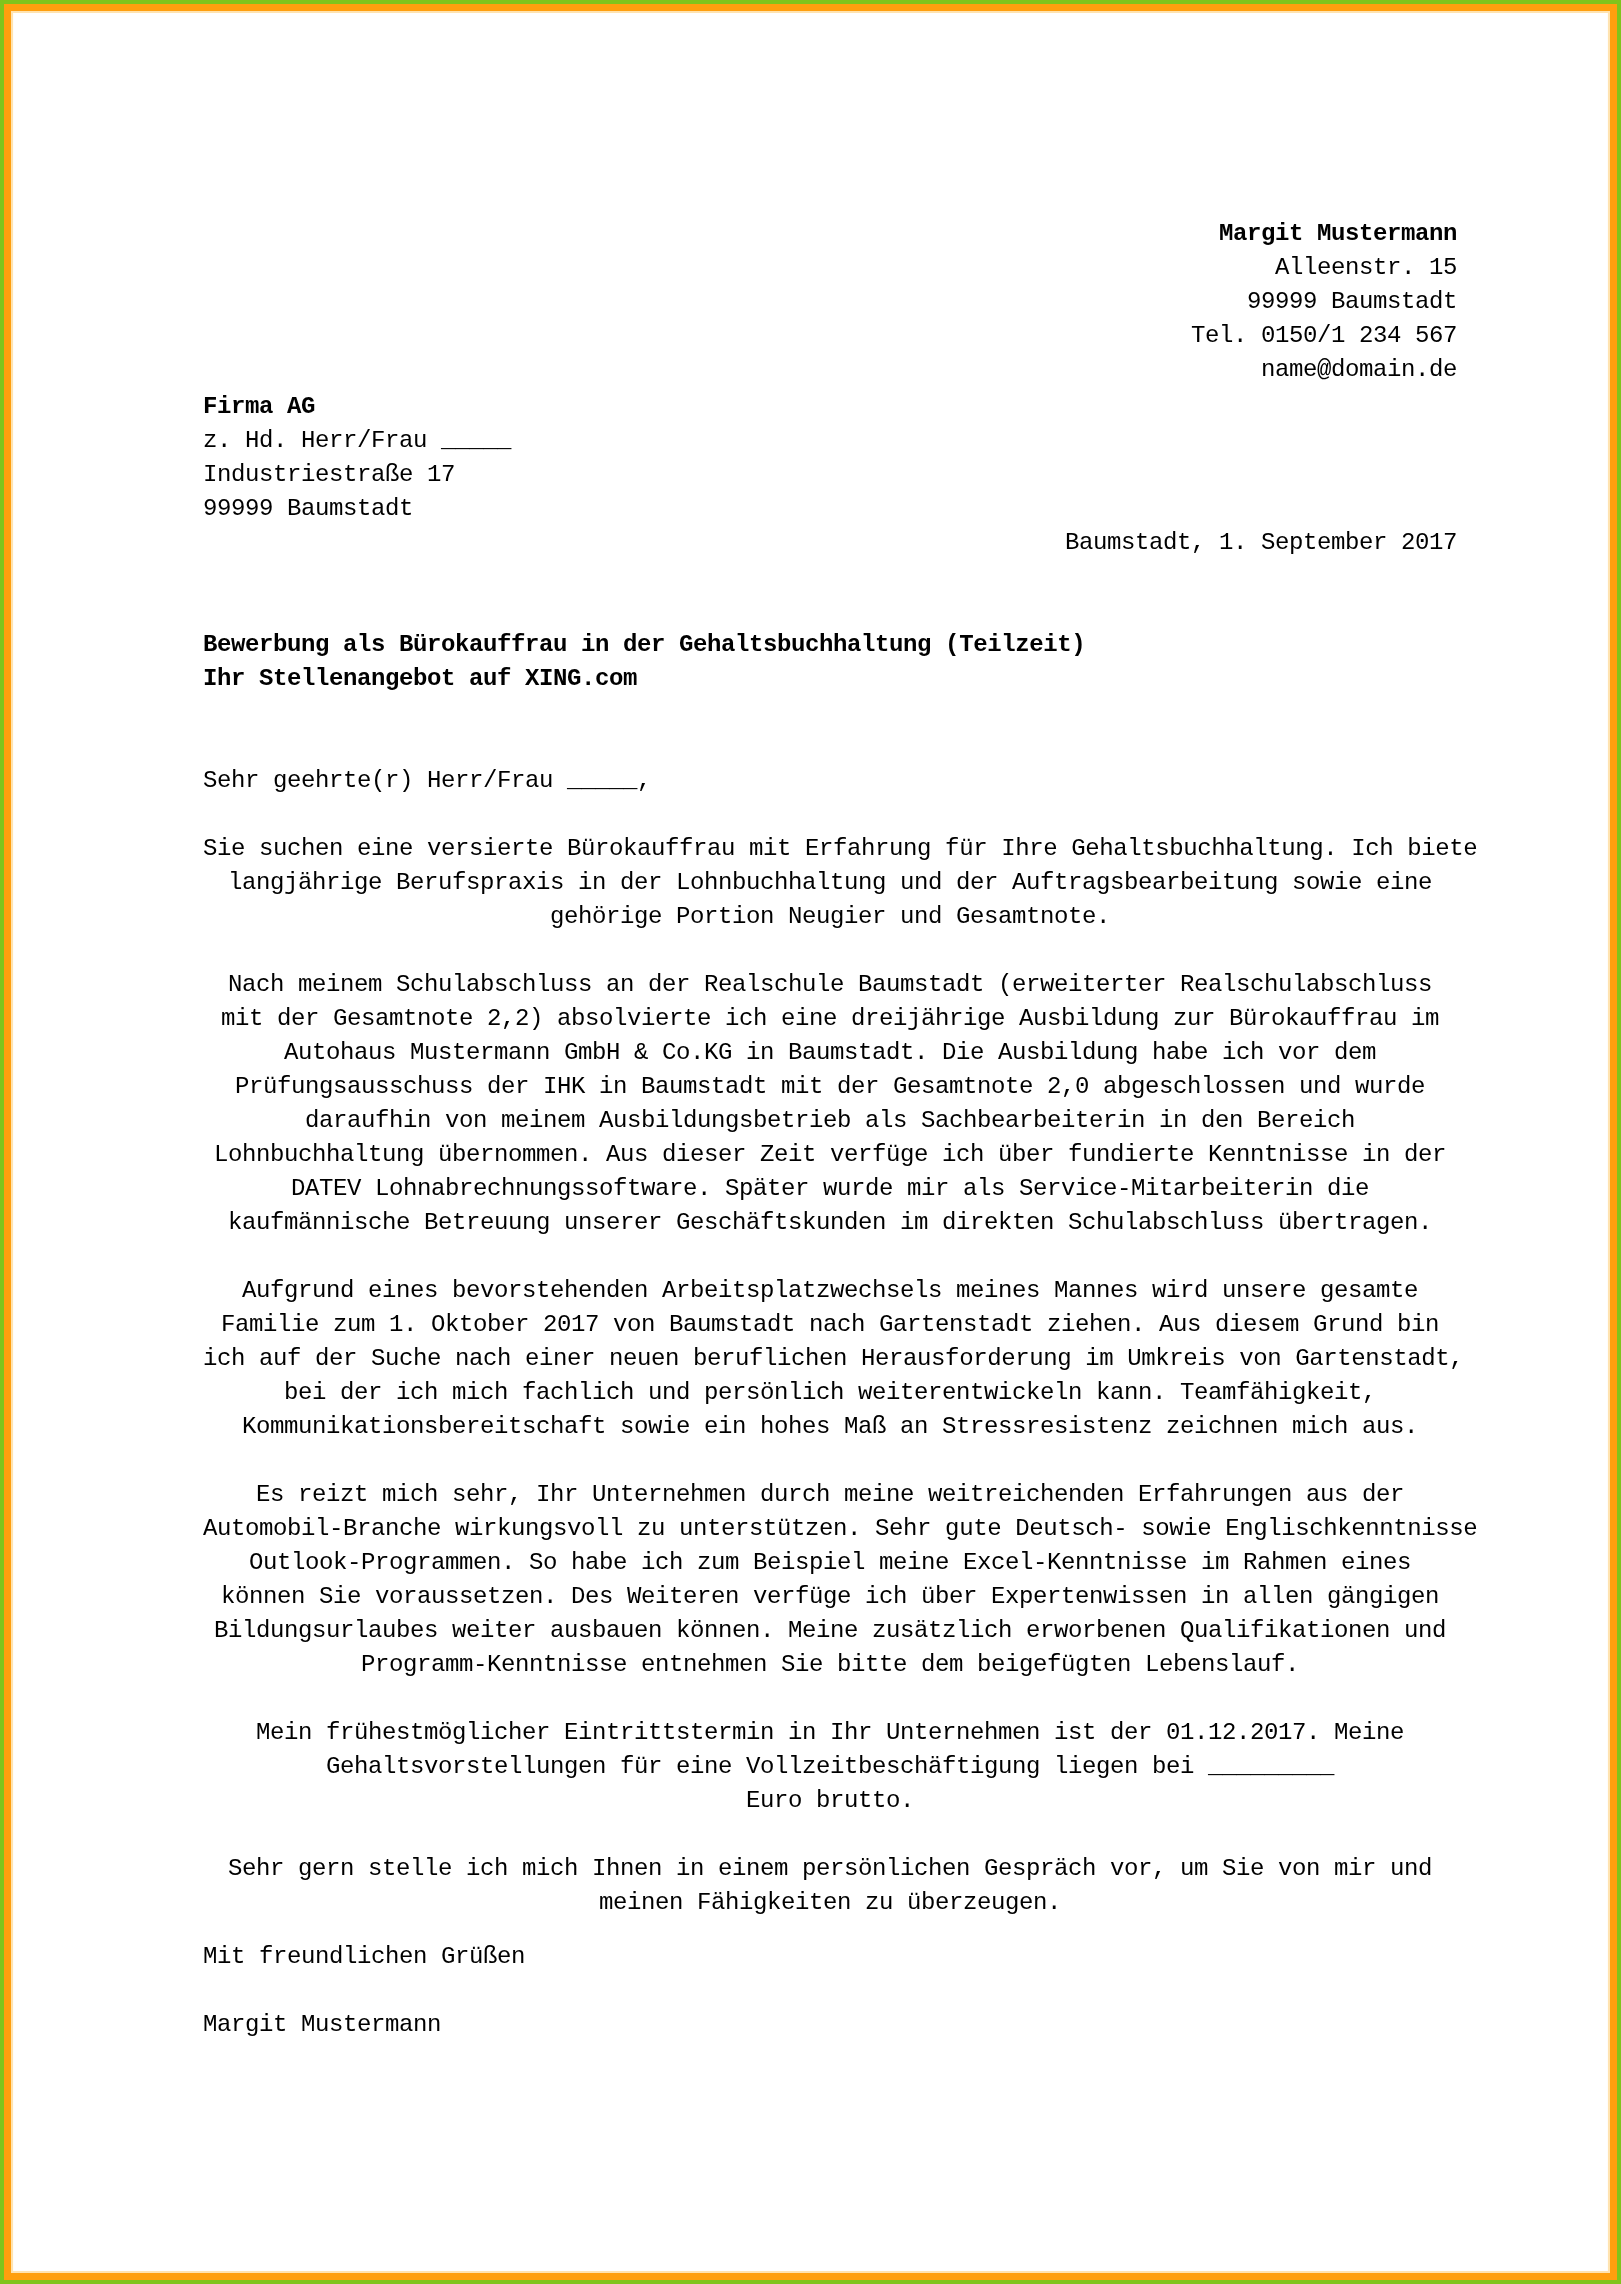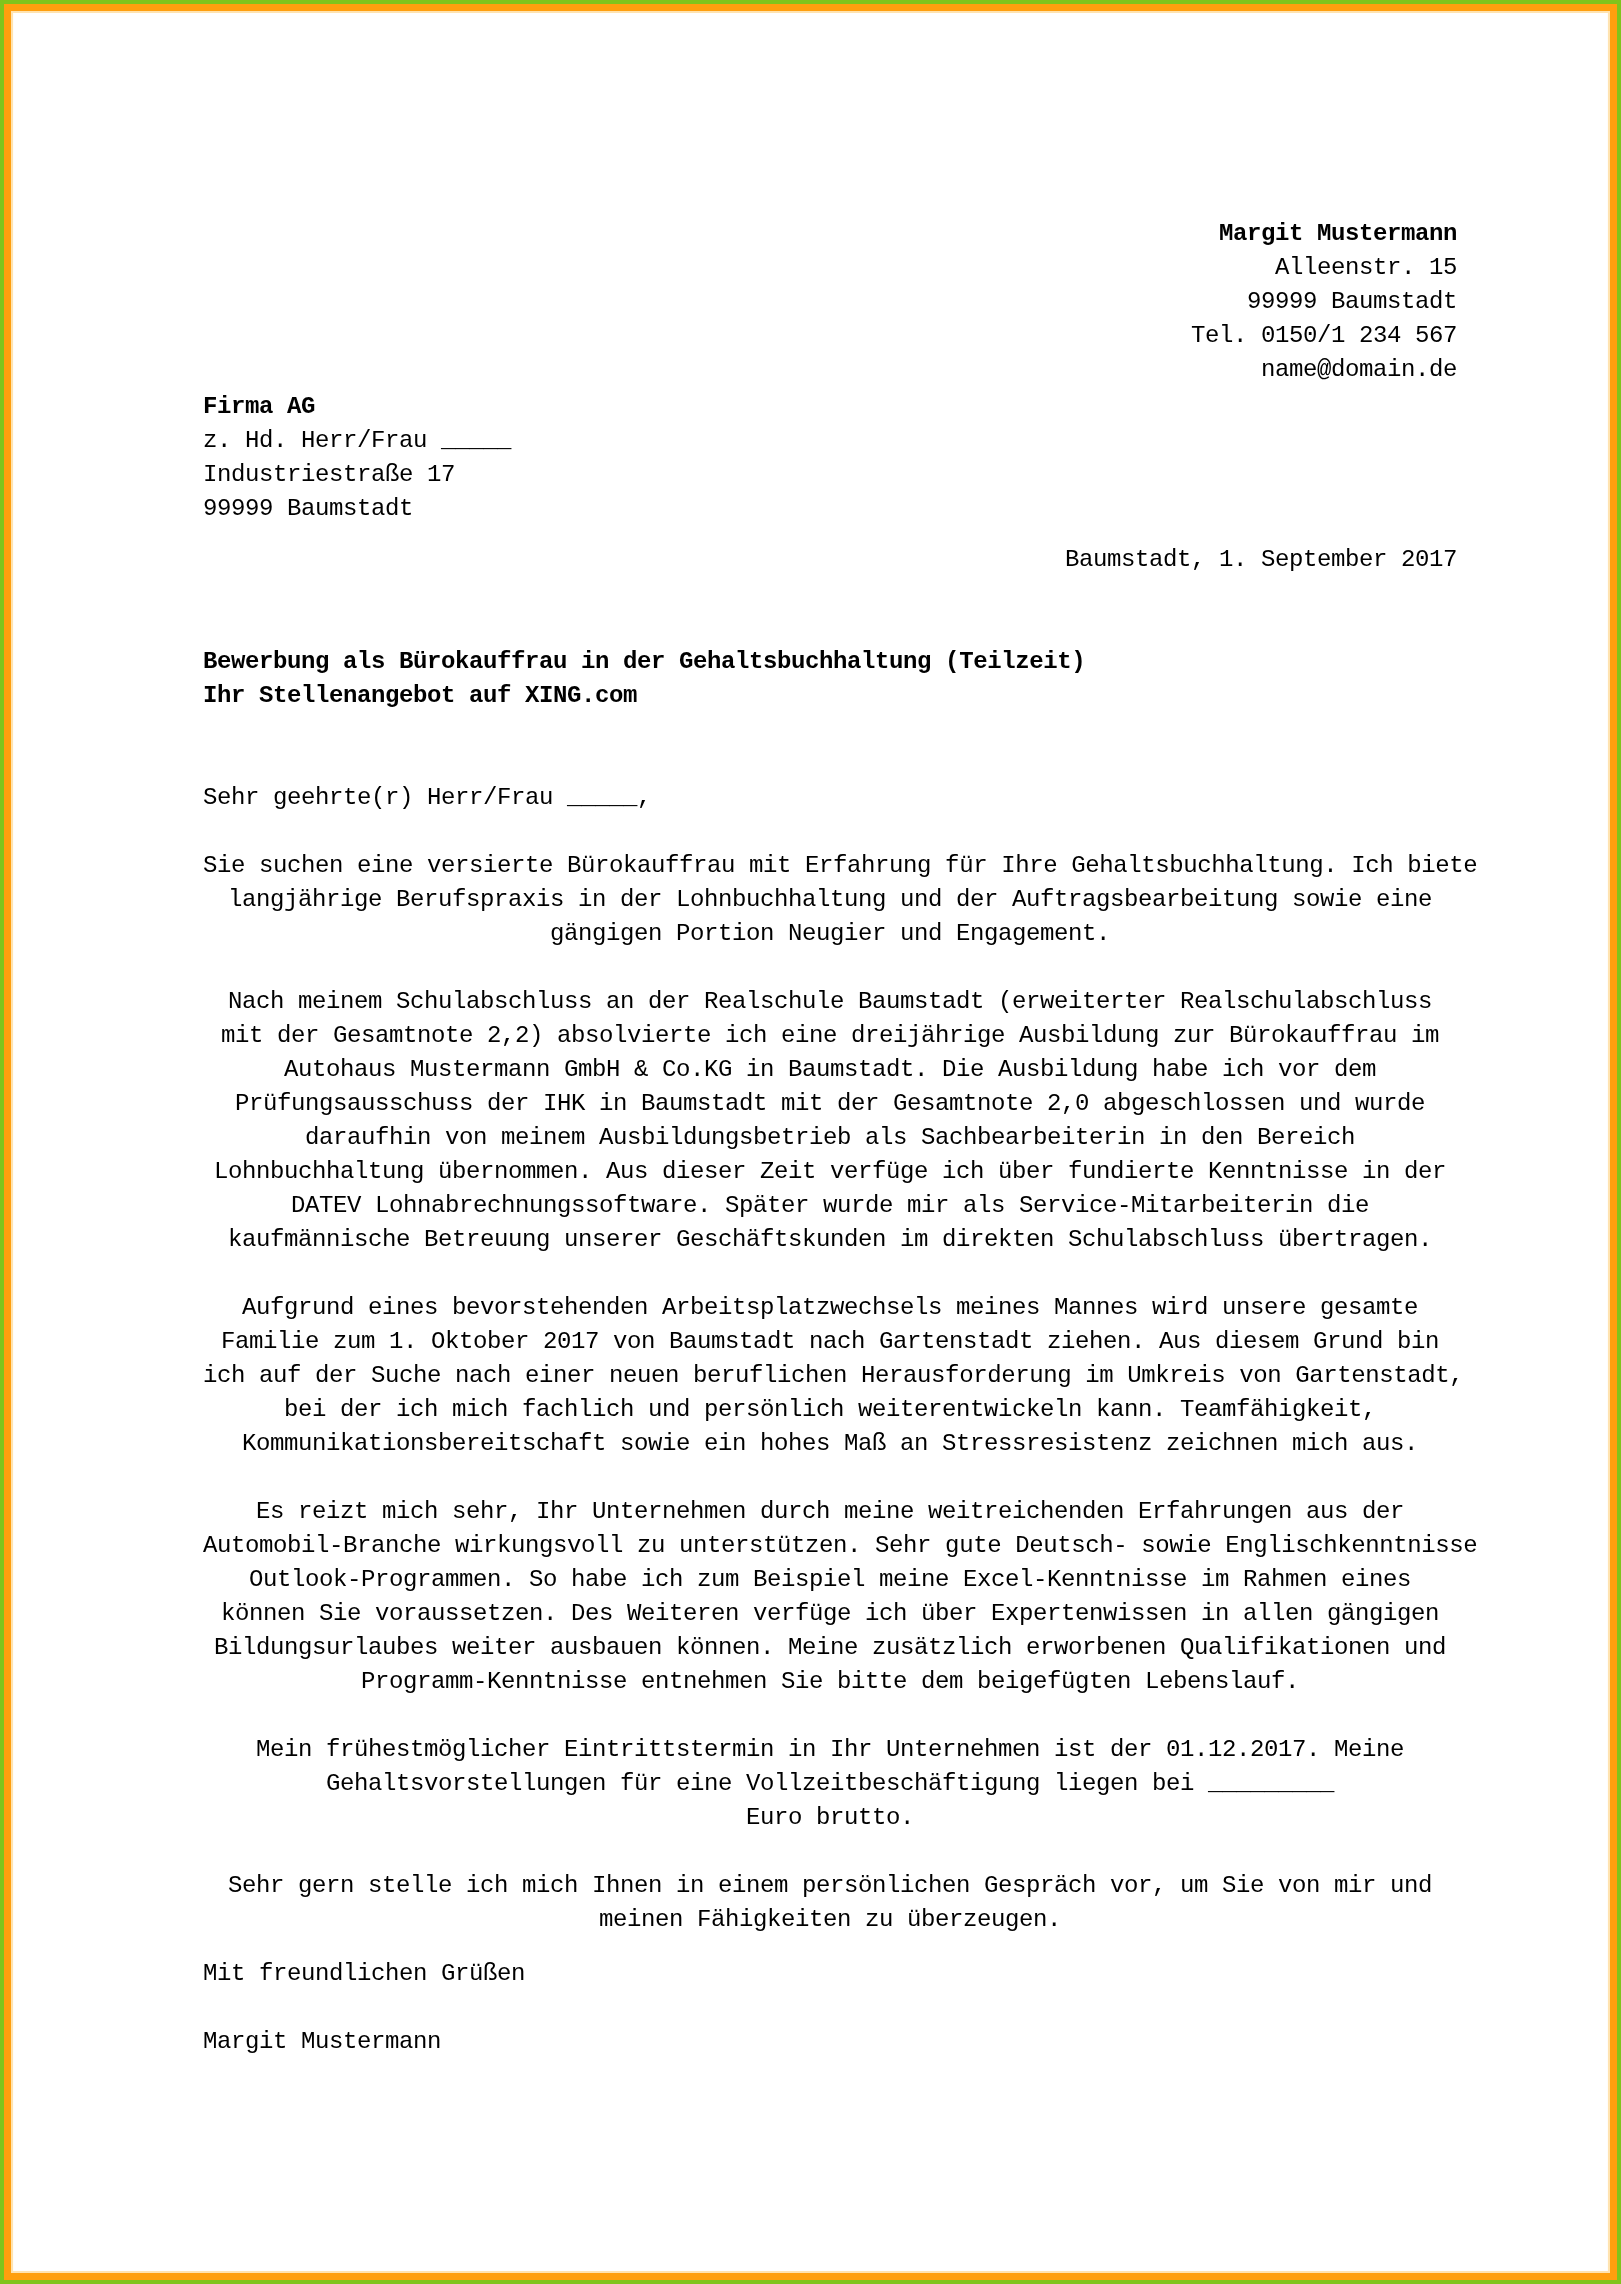--- a/index.html
+++ b/index.html
@@ -28,21 +28,21 @@
     font-size: 24px;
     line-height: 34px;
     letter-spacing: -0.4px;
     color: #000000;
   }
   .line { white-space: nowrap; }
   .bold { font-weight: bold; }
 
   .sender-block { text-align: right; }
   .recipient-block { margin-top: 2.8px; }
-  .date-line { margin-top: 17px; text-align: right; }
+  .date-line { margin-top: 0; text-align: right; }
   .subject-block { margin-top: 68px; font-weight: bold; }
   .salutation { margin-top: 68px; }
   .para { margin-top: 34px; text-align: center; }
   .closing { margin-top: 20px; }
   .signature { margin-top: 34px; }
 </style>
 </head>
 <body>
 
 <div class="page">
@@ -70,21 +70,21 @@
         <div class="line">Bewerbung als Bürokauffrau in der Gehaltsbuchhaltung (Teilzeit)</div>
         <div class="line">Ihr Stellenangebot auf XING.com</div>
       </div>
 
       <div class="salutation line">Sehr geehrte(r) Herr/Frau _____,</div>
 
       <div>
           <div class="para">
             <div class="line">Sie suchen eine versierte Bürokauffrau mit Erfahrung für Ihre Gehaltsbuchhaltung. Ich biete</div>
             <div class="line">langjährige Berufspraxis in der Lohnbuchhaltung und der Auftragsbearbeitung sowie eine</div>
-            <div class="line">gängigen Portion Neugier und Engagement.</div>
+            <div class="line">gehörige Portion Neugier und Gesamtnote.</div>
           </div>
           <div class="para">
             <div class="line">Nach meinem Schulabschluss an der Realschule Baumstadt (erweiterter Realschulabschluss</div>
             <div class="line">mit der Gesamtnote 2,2) absolvierte ich eine dreijährige Ausbildung zur Bürokauffrau im</div>
             <div class="line">Autohaus Mustermann GmbH &amp; Co.KG in Baumstadt. Die Ausbildung habe ich vor dem</div>
             <div class="line">Prüfungsausschuss der IHK in Baumstadt mit der Gesamtnote 2,0 abgeschlossen und wurde</div>
             <div class="line">daraufhin von meinem Ausbildungsbetrieb als Sachbearbeiterin in den Bereich</div>
             <div class="line">Lohnbuchhaltung übernommen. Aus dieser Zeit verfüge ich über fundierte Kenntnisse in der</div>
             <div class="line">DATEV Lohnabrechnungssoftware. Später wurde mir als Service-Mitarbeiterin die</div>
             <div class="line">kaufmännische Betreuung unserer Geschäftskunden im direkten Schulabschluss übertragen.</div>

